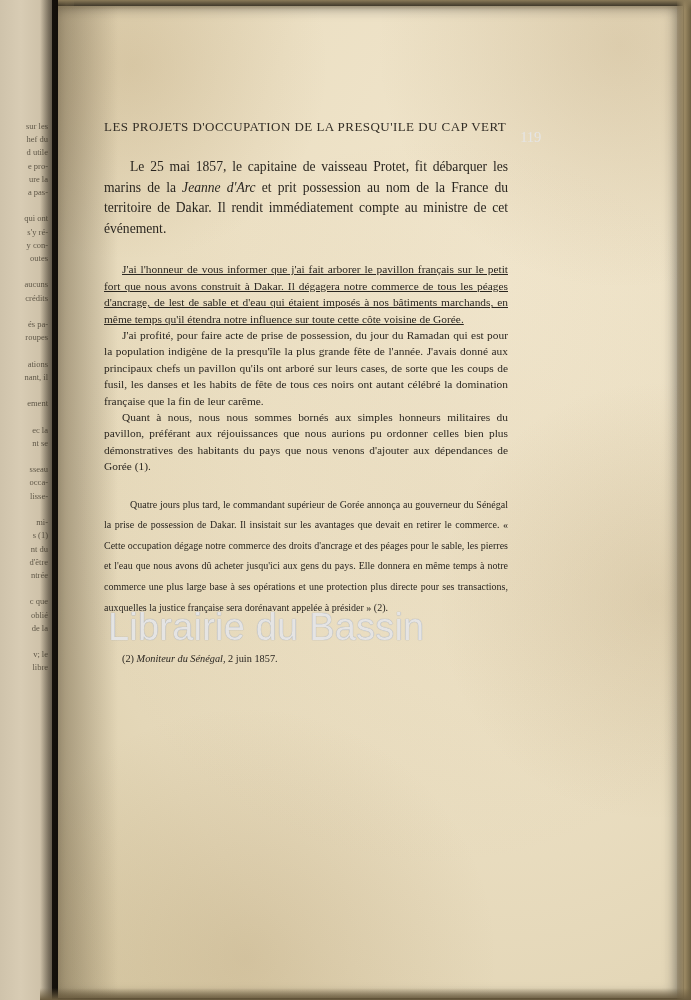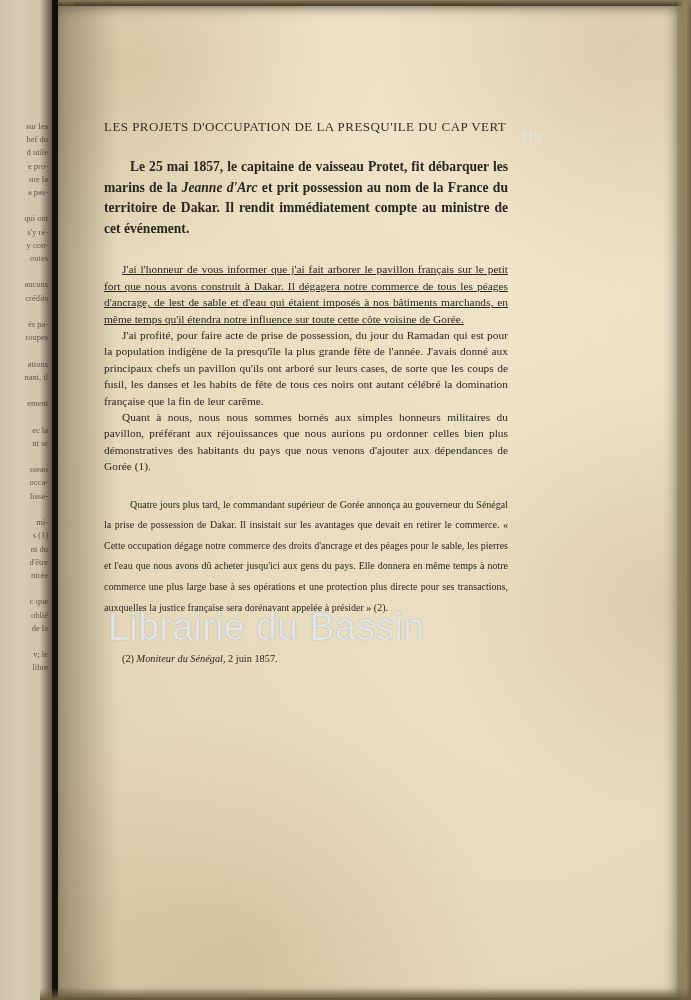--- a/index.html
+++ b/index.html
@@ -144,21 +144,21 @@
     text-justify: inter-word;
     color: #2a2620;
   }
 
   .body-main p {
     font-size: 13.6px;
     line-height: 20.6px;
     text-indent: 26px;
     font-family: "Liberation Serif", serif;
   }
-  .body-main { margin-bottom: 13px; font-weight: bold; }
+  .body-main { margin-bottom: 13px; }
 
   .quote {
     margin-top: 22px;
     margin-bottom: 20px;
   }
   .quote p {
     font-size: 11.4px;
     line-height: 16.4px;
     text-indent: 18px;
     font-family: "Liberation Serif", serif;

